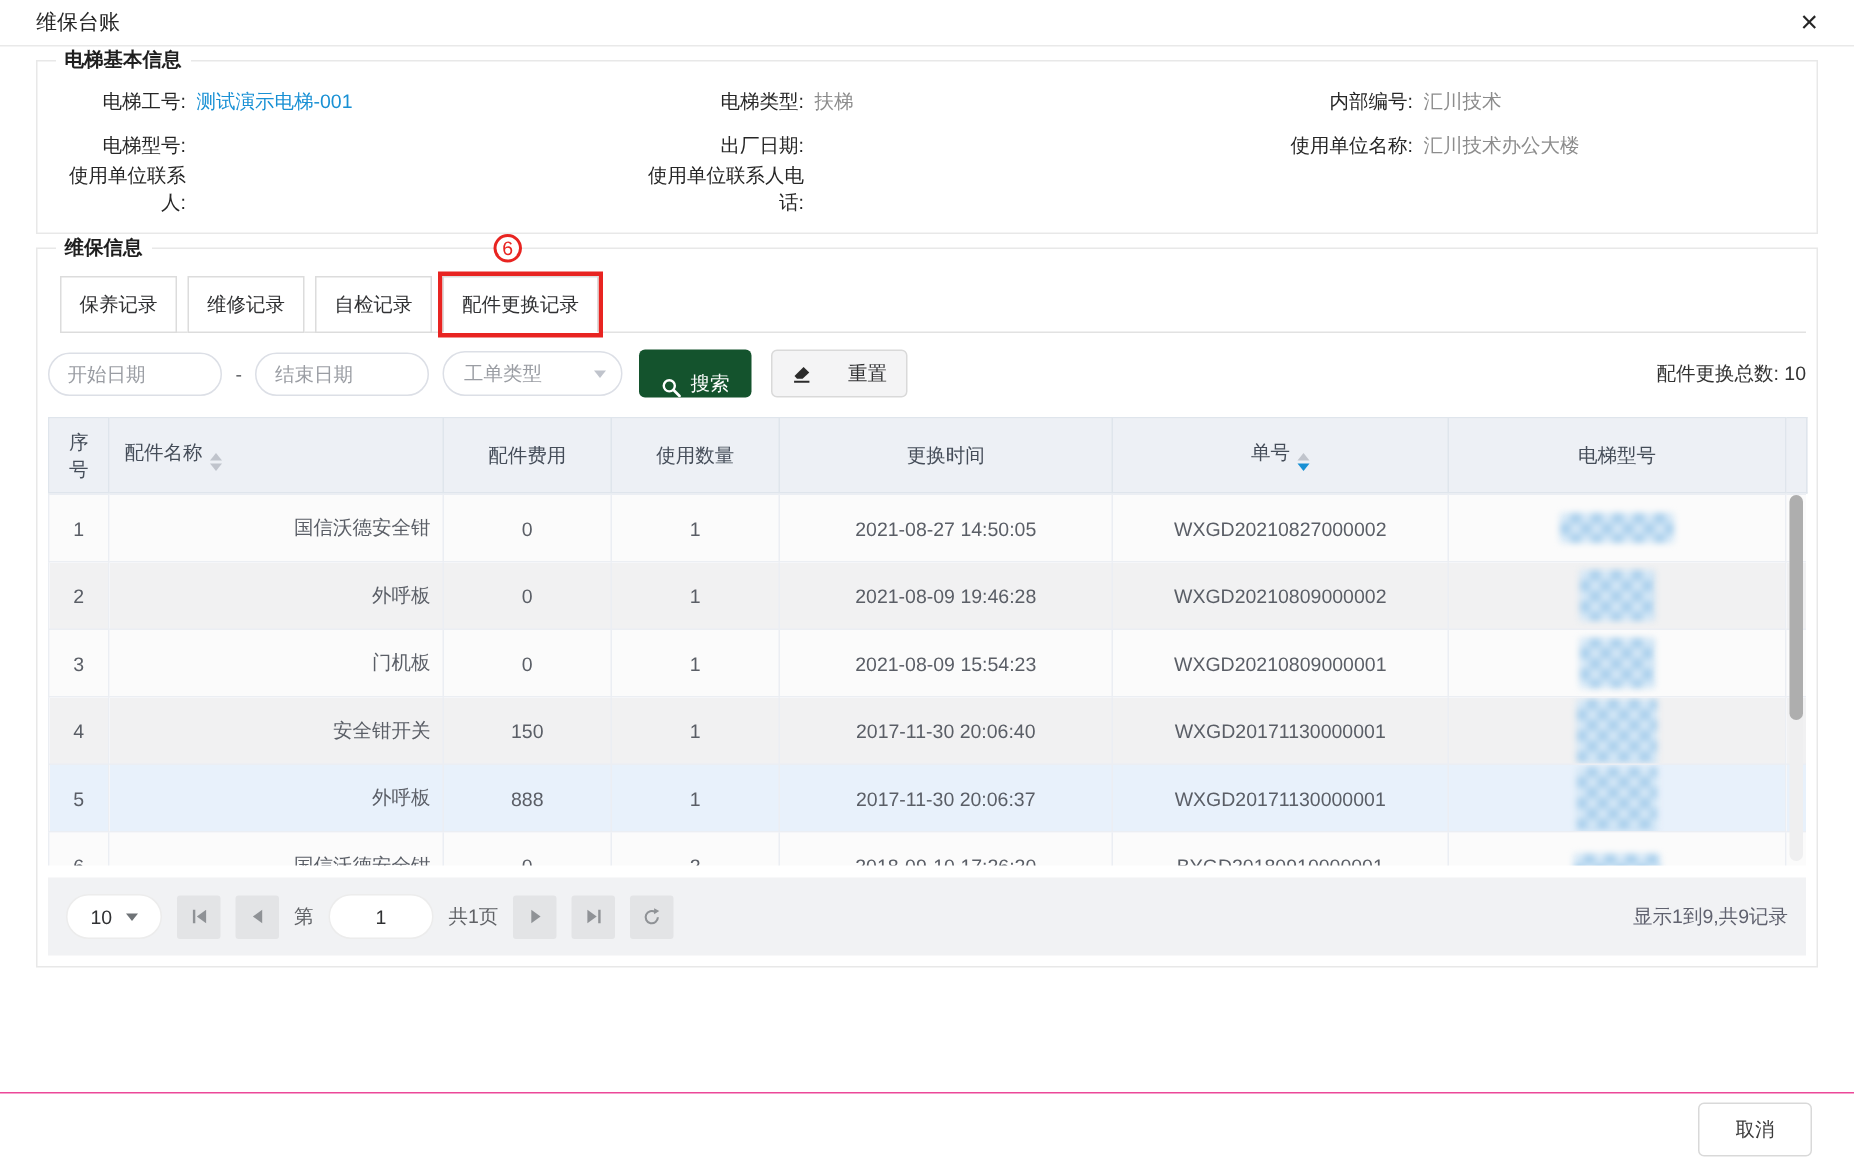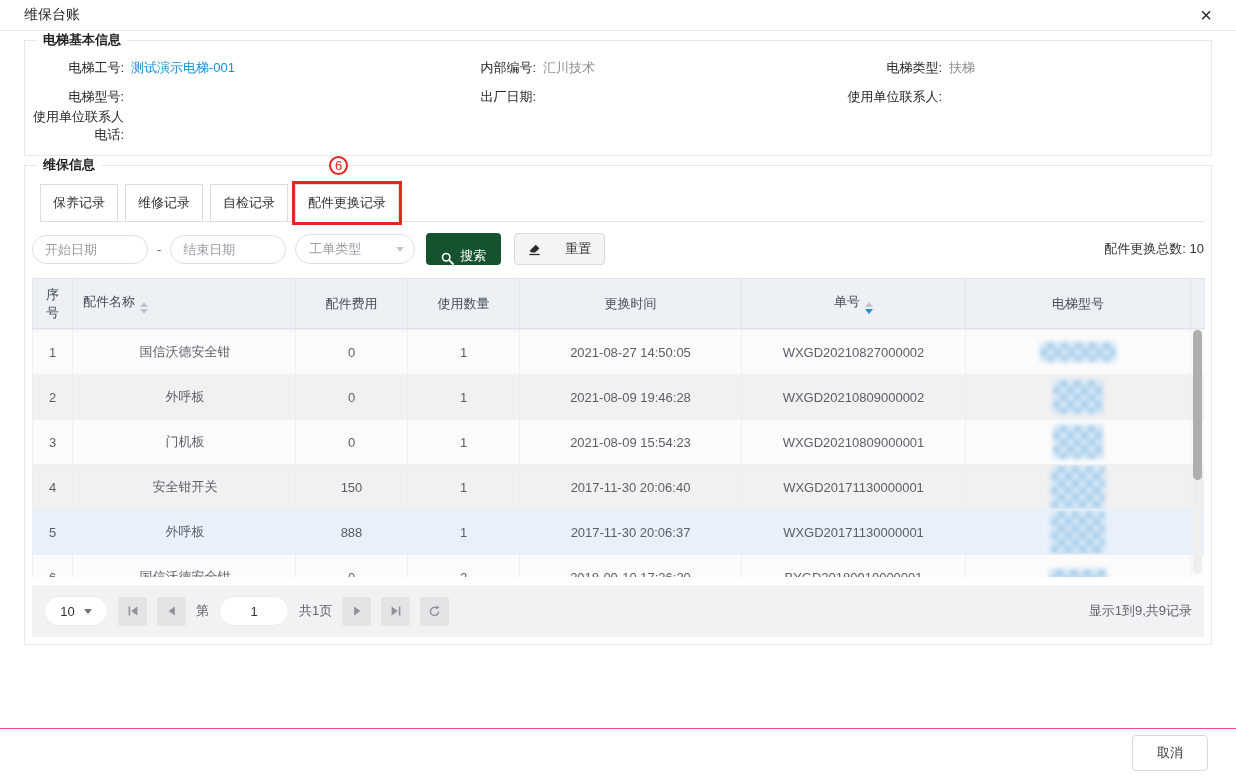--- a/index.html
+++ b/index.html
@@ -59,21 +59,21 @@
   .total { margin-left:auto; color:#333; }
   .total b { font-weight:400; }
   
   .tablewrap { margin-top:13px; position:relative; width:1172px; }
   table { border-collapse:collapse; table-layout:fixed; width:1172px; font-size:13px; }
   thead th { height:50px; background:#edf0f5; font-weight:400; color:#454d59;
     border:1px solid #dfe5ec; text-align:center; padding:0 8px; }
   thead th.left { text-align:left; padding-left:10px; }
   tbody td { height:45px; border:1px solid #ebeef3; color:#5a5e66; text-align:center;
     padding:0 8px; white-space:nowrap; overflow:hidden; }
-  tbody td.name { text-align:center; padding-left:10px;margin-left:24px; }
+  tbody td.name { text-align:right; padding-left:10px;margin-left:24px; }
   tr.odd  { background:#fbfbfb; }
   tr.even { background:#f1f1f2; }
   tr.sel  { background:#e8f1fb; }
   .tbody-clip { height:248px; overflow:hidden; }
   .sorters { display:inline-flex; flex-direction:column; gap:2px; margin-left:5px; vertical-align:-1px; }
   .s-up { width:0; height:0; border-left:4px solid transparent; border-right:4px solid transparent;
     border-bottom:5px solid #c0c4cc; }
   .s-dn { width:0; height:0; border-left:4px solid transparent; border-right:4px solid transparent;
     border-top:5px solid #c0c4cc; }
   .s-dn.on { border-top-color:#1890d4; }
@@ -119,34 +119,38 @@
 </div>
 
 <fieldset class="fs fs-basic">
   <legend>电梯基本信息</legend>
   <div class="grid3">
     <div class="fcell">
         <span class="flabel">电梯工号:</span>
         <span class="fvalue link">测试演示电梯-001</span>
       </div>
     <div class="fcell">
+        <span class="flabel">电梯类型:</span>
+        <span class="fvalue">扶梯</span>
+      </div>
+    <div class="fcell">
         <span class="flabel">内部编号:</span>
         <span class="fvalue">汇川技术</span>
       </div>
     <div class="fcell">
-        <span class="flabel">电梯类型:</span>
-        <span class="fvalue">扶梯</span>
-      </div>
-    <div class="fcell">
         <span class="flabel">电梯型号:</span>
         <span class="fvalue"></span>
       </div>
     <div class="fcell">
         <span class="flabel">出厂日期:</span>
         <span class="fvalue"></span>
+      </div>
+    <div class="fcell">
+        <span class="flabel">使用单位名称:</span>
+        <span class="fvalue">汇川技术办公大楼</span>
       </div>
     <div class="fcell">
         <span class="flabel">使用单位联系人:</span>
         <span class="fvalue"></span>
       </div>
     <div class="fcell">
         <span class="flabel">使用单位联系人电话:</span>
         <span class="fvalue"></span>
       </div>
   </div>

